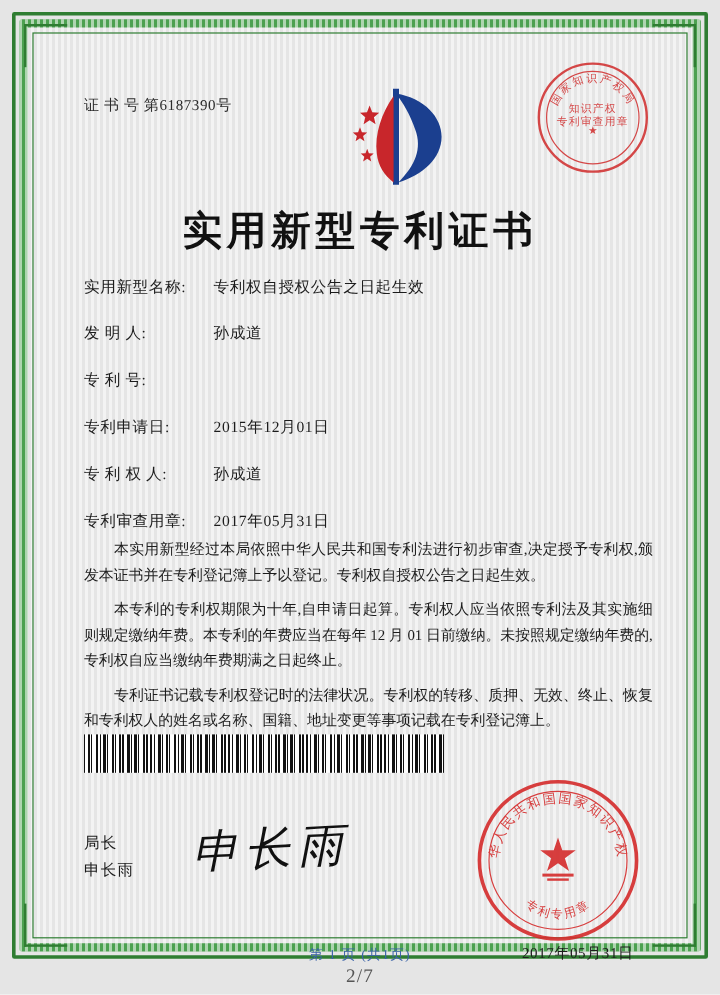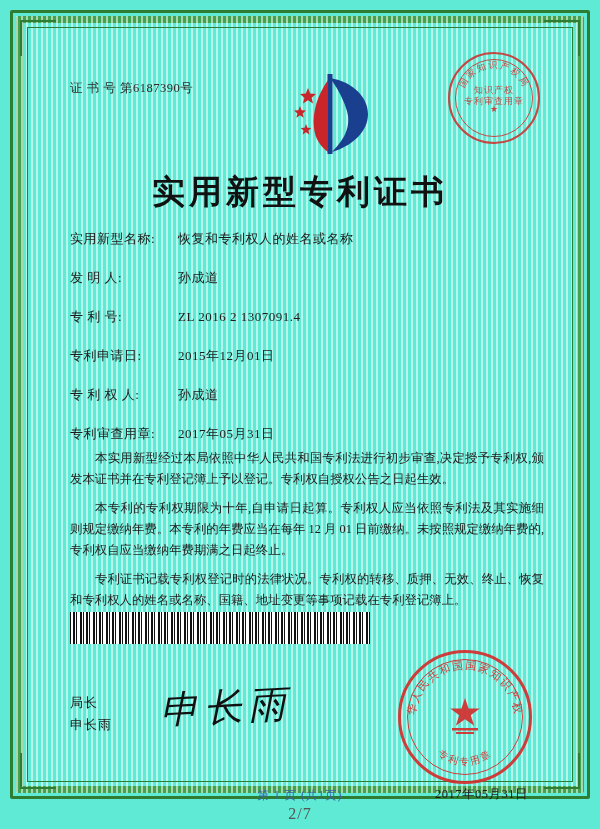--- a/index.html
+++ b/index.html
@@ -13,21 +13,21 @@
     font-family: "Liberation Serif", serif;
     color: #1a1a1a;
     position: relative;
     overflow: hidden;
   }
 
   
   .page {
     position: absolute;
     inset: 0;
-    background: #5eead4;
+    background: #e5e5e5;
   }
   .border-outer {
     position: absolute;
     left: 10px; top: 10px; right: 10px; bottom: 30px;
     border: 3px solid #2f7d32;
     border-radius: 2px;
   }
   .border-mid {
     position: absolute;
     left: 16px; top: 16px; right: 16px; bottom: 36px;
@@ -294,29 +294,28 @@
         知识产权<br>专利审查用章
       </div>
       <div class="star">★</div>
     </div>
 
     <div class="title">实用新型专利证书</div>
 
     <div class="fields">
       <div class="field-row">
         <div class="field-label">实用新型名称:</div>
-        <div class="field-value">恢复和专利权人的姓名或名称</div>
+        <div class="field-value">专利权自授权公告之日起生效</div>
       </div>
       <div class="field-row">
         <div class="field-label">发 明 人:</div>
         <div class="field-value">孙成道</div>
       </div>
       <div class="field-row">
         <div class="field-label">专 利 号:</div>
-        <div class="field-value">ZL 2016 2 1307091.4</div>
       </div>
       <div class="field-row">
         <div class="field-label">专利申请日:</div>
         <div class="field-value">2015年12月01日</div>
       </div>
       <div class="field-row">
         <div class="field-label">专 利 权 人:</div>
         <div class="field-value">孙成道</div>
       </div>
       <div class="field-row">

